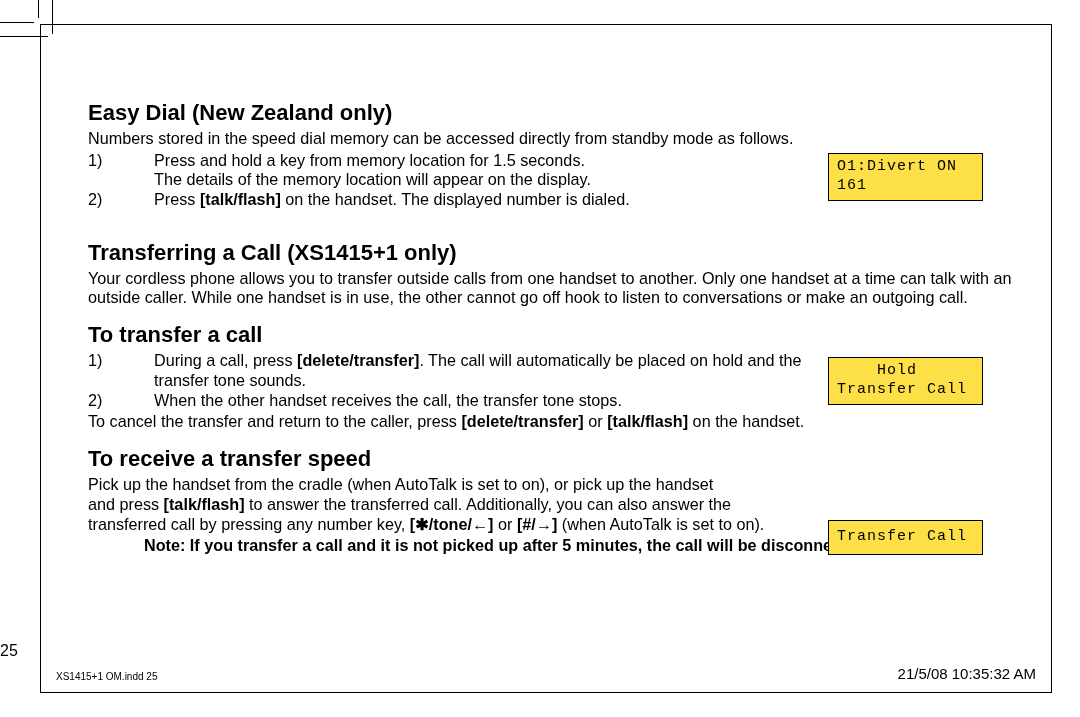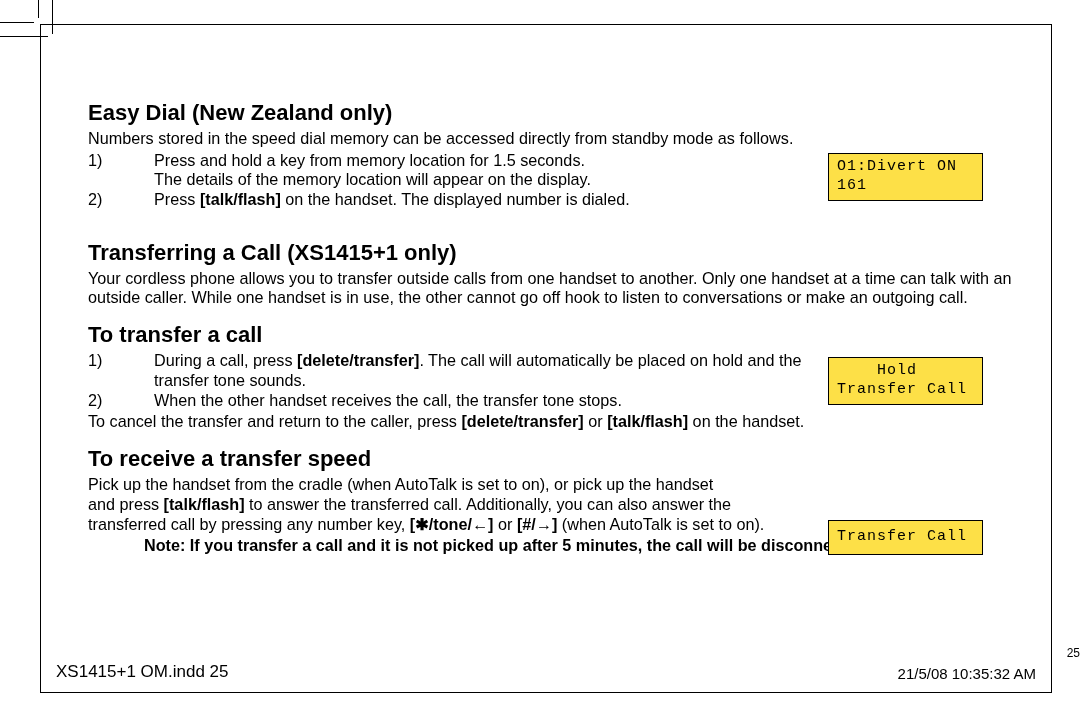--- a/index.html
+++ b/index.html
@@ -80,29 +80,29 @@
     padding: 4px 0 4px 8px;
     line-height: 1.25;
     white-space: pre;
     background:#fde047;
   }
 
   .pagenum {
     position:absolute;
     left:0; right:0;
     bottom: 56px;
-    text-align:right;
-    font-size:12px;
+    text-align:left;
+    font-size:16px;
   }
 
   .footer-left {
     position:absolute;
     left: 56px;
     bottom: 34px;
-    font-size: 17px;
+    font-size: 10px;
   }
   .footer-right {
     position:absolute;
     right: 44px;
     bottom: 34px;
     font-size: 15px;
   }
 </style>
 </head>
 <body>

